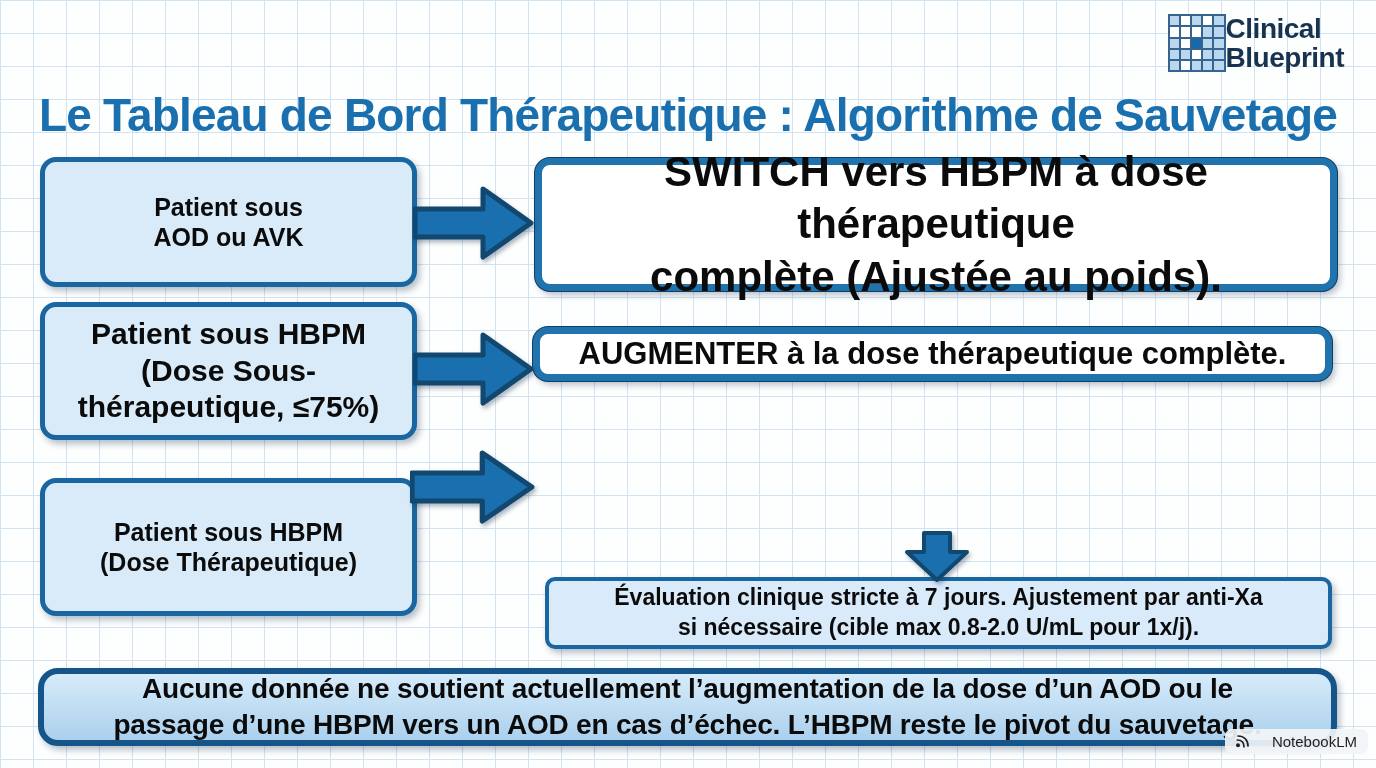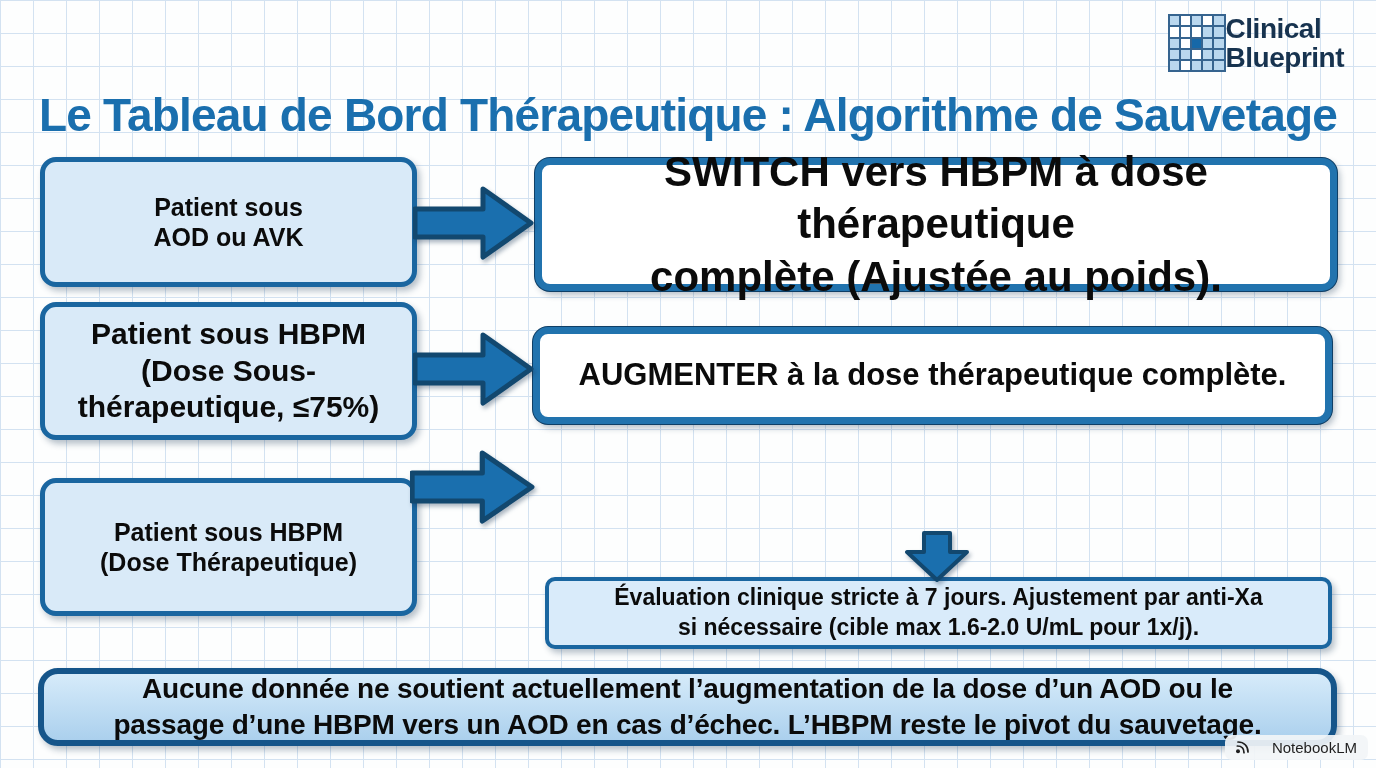--- a/index.html
+++ b/index.html
@@ -49,21 +49,21 @@
   .b1{ top:157px; height:130px; }
   .b2{ top:302px; height:138px; font-size:30px; }
   .b3{ top:478px; height:138px; }
 
   .rbox{
     background:#ffffff; border:7px solid #2173ae; border-radius:15px;
     box-shadow:0 0 0 1px #0f3f66, 3px 4px 6px rgba(20,50,80,0.30);
     line-height:1.25; padding:4px 14px;
   }
   .r1{ left:535px; top:158px; width:802px; height:133px; font-size:42px; }
-  .r2{ left:533px; top:327px; width:799px; height:97px;  font-size:31px; }
+  .r2{ left:533px; top:327px; width:799px; height:54px;  font-size:31px; }
   .r3{ left:538px; top:436px; width:802px; height:96px;  font-size:31px; }
 
   .notebox{
     left:545px; top:577px; width:787px; height:72px;
     background:#d9ebfa; border:4px solid #1a66a0; border-radius:10px;
     font-size:23px; line-height:1.3; padding:2px 8px;
   }
 
   .banner{
     left:38px; top:668px; width:1299px; height:78px;
@@ -74,21 +74,21 @@
 
   
   .arrow{ position:absolute; z-index:5; filter:drop-shadow(2px 3px 2px rgba(20,50,80,0.35)); }
   .a1{ left:413px; top:184px; width:122px; height:78px; }
   .a2{ left:413px; top:330px; width:122px; height:78px; }
   .a3{ left:410px; top:448px; width:126px; height:78px; }
   .adown{ left:903px; top:531px; width:68px; height:52px; }
 
   
   .wm{
-    position:absolute; right:8px; bottom:8px; z-index:9;
+    position:absolute; right:8px; bottom:14px; z-index:9;
     display:flex; align-items:center; gap:22px;
     background:rgba(242,245,247,0.92); border-radius:7px; padding:4px 11px 4px 9px;
     font-size:15px; font-weight:500; color:#1f1f1f;
   }
 </style>
 </head>
 <body>
 
 <div class="page">
 
@@ -148,21 +148,21 @@
 (Dose Thérapeutique)</div>
   <svg class="arrow a3" viewBox="0 0 122 78" preserveAspectRatio="none">
     <polygon points="2,25 70,25 70,5 118,39 70,73 70,53 2,53" fill="#1a6fae" stroke="#12486f" stroke-width="5" stroke-linejoin="round"></polygon>
   </svg>
 
   <svg class="arrow adown" viewBox="0 0 68 52" preserveAspectRatio="none">
     <polygon points="21,2 47,2 47,21 64,21 34,49 4,21 21,21" fill="#1a6fae" stroke="#12486f" stroke-width="4" stroke-linejoin="round"></polygon>
   </svg>
 
   <div class="box notebox ml">Évaluation clinique stricte à 7 jours. Ajustement par anti-Xa
-si nécessaire (cible max 1.6-2.0 U/mL pour 1x/j).</div>
+si nécessaire (cible max 0.8-2.0 U/mL pour 1x/j).</div>
 
   <div class="box banner ml">Aucune donnée ne soutient actuellement l’augmentation de la dose d’un AOD ou le
 passage d’une HBPM vers un AOD en cas d’échec. L’HBPM reste le pivot du sauvetage.</div>
 
   <div class="wm">
     <svg width="16" height="16" viewBox="0 0 24 24">
       <circle cx="6" cy="17" r="3" fill="#1f1f1f"></circle>
       <path d="M5 9 C12 9 15 12 15 19" fill="none" stroke="#1f1f1f" stroke-width="2.6" stroke-linecap="round"></path>
       <path d="M6 3 C15 3 21 9 21 18" fill="none" stroke="#1f1f1f" stroke-width="2.6" stroke-linecap="round"></path>
     </svg>

